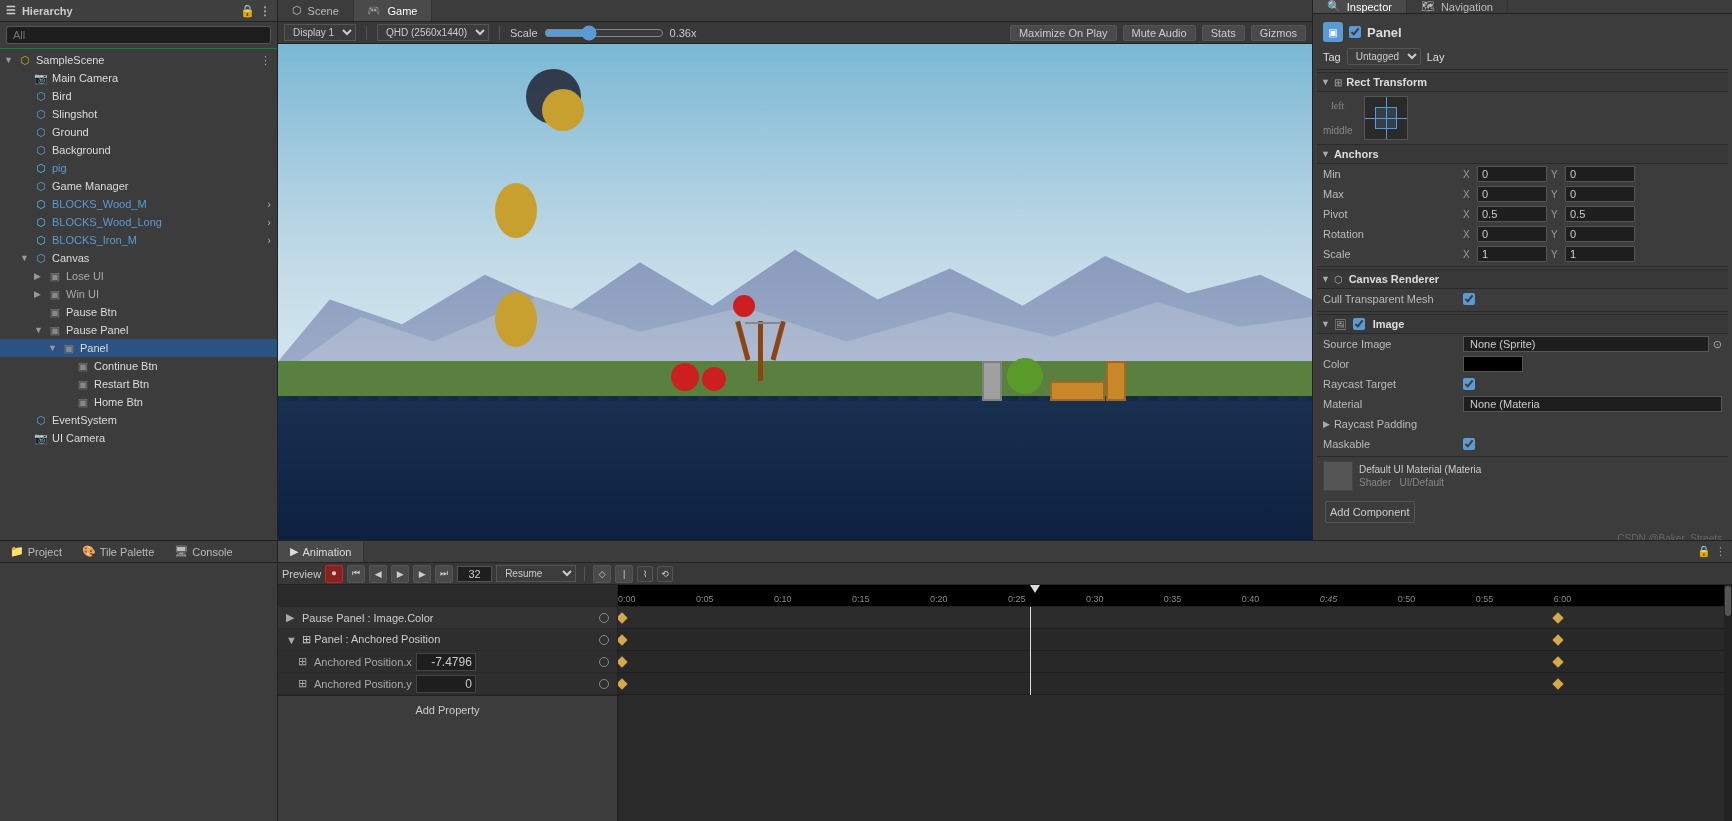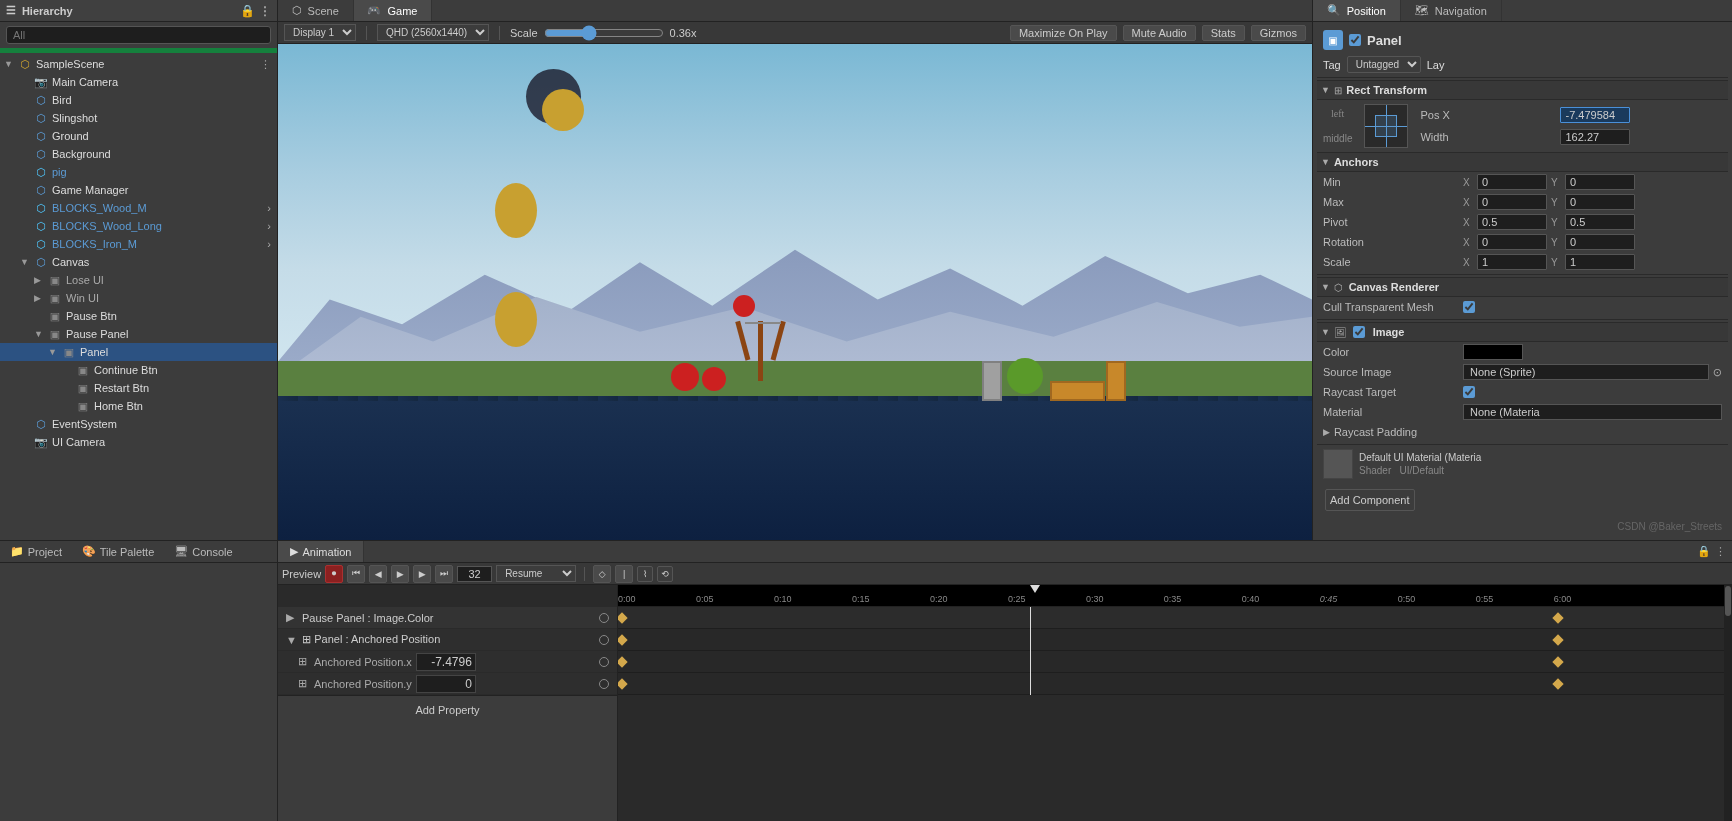--- a/index.html
+++ b/index.html
@@ -7,21 +7,21 @@
 
     
     .app { display: flex; flex-direction: column; width: 1732px; height: 821px; }
     .top-bar { display: flex; height: 540px; }
     .bottom-bar { display: flex; height: 281px; border-top: 1px solid #222; }
 
     
     .hierarchy { width: 278px; background: #3c3c3c; border-right: 1px solid #222; display: flex; flex-direction: column; }
     .panel-header { background: #404040; height: 22px; display: flex; align-items: center; padding: 0 6px; border-bottom: 1px solid #222; gap: 6px; font-size: 11px; font-weight: 600; color: #ccc; }
     .panel-header-icons { display: flex; gap: 4px; margin-left: auto; color: #aaa; font-size: 12px; }
-    .search-bar { padding: 4px 6px; background: #3c3c3c; border-bottom: 5px solid #15803d; }
+    .search-bar { padding: 4px 6px; background: #3c3c3c; border-bottom: 1px solid #15803d; }
     .search-input { width: 100%; background: #1e1e1e; border: 1px solid #555; border-radius: 3px; color: #ccc; padding: 2px 6px; font-size: 11px; outline: none; }
     .hierarchy-content { flex: 1; overflow-y: auto; padding: 2px 0; }
     .h-item { display: flex; align-items: center; padding: 1px 0; padding-left: 8px; cursor: pointer; height: 18px; white-space: nowrap; }
     .h-item.selected { background: #2c5282; }
     .expand-arrow { width: 14px; color: #999; font-size: 9px; }
     .h-icon { width: 14px; height: 14px; margin-right: 4px; display: inline-flex; align-items: center; justify-content: center; }
     .h-label { font-size: 11px; color: #ddd; }
     .h-label.blue { color: #5b9bd5; }
     .h-label.dark { color: #aaa; }
     .indent-1 { padding-left: 20px; }
@@ -347,21 +347,21 @@
           <div style="position:absolute;bottom:28%;right:18%;width:20px;height:40px;background:#c8882a;border:2px solid #a06820;"></div>
         </div>
       </div>
     </div>
 
     <div class="inspector">
 
       <div class="inspector-tabs">
         <div class="inspector-tab active">
           <span>🔍</span>
-          <span>Position</span>
+          <span>Inspector</span>
         </div>
         <div class="inspector-tab">
           <span>🗺</span>
           <span>Navigation</span>
         </div>
       </div>
 
       <div class="inspector-body">
         
         <div class="component-header">
@@ -396,34 +396,20 @@
             <span class="left-label">left</span>
             <div style="height:10px;"></div>
             <span class="middle-label">middle</span>
           </div>
           <div class="anchor-box">
             <div class="anchor-box-inner"></div>
 
             <div style="position:absolute;top:50%;left:0;right:0;height:1px;background:#5b9bd5;"></div>
             <div style="position:absolute;left:50%;top:0;bottom:0;width:1px;background:#5b9bd5;"></div>
           </div>
-          <div style="display:flex;flex-direction:column;gap:2px;flex:1;">
-            <div class="prop-row" style="padding:0;">
-              <span class="prop-label">Pos X</span>
-              <div class="prop-value">
-                <input class="prop-input active" type="text" value="-7.479584" style="">
-              </div>
-            </div>
-            <div class="prop-row" style="padding:0;">
-              <span class="prop-label">Width</span>
-              <div class="prop-value">
-                <input class="prop-input" type="text" value="162.27" style="">
-              </div>
-            </div>
-          </div>
         </div>
 
         
         <div class="insp-section-bar">
           <span class="arrow">▼</span>
           <span class="title">Anchors</span>
         </div>
 
         
         <div class="prop-row">
@@ -496,37 +482,37 @@
         
         <div class="insp-section-bar">
           <span class="arrow">▼</span>
           <span style="font-size:10px;color:#aaa;margin-right:2px;">🖼</span>
           <input type="checkbox" checked="" class="insp-checkbox" style="margin-right: 4px;">
           <span class="title">Image</span>
         </div>
 
         
         <div class="prop-row">
-          <span class="prop-label">Color</span>
-          <div class="prop-value">
-            <div class="color-swatch"></div>
-          </div>
-        </div>
-
-        
-        <div class="prop-row">
           <span class="prop-label">Source Image</span>
           <div class="prop-value">
             <span class="source-image-val">None (Sprite)</span>
             <span style="cursor:pointer;color:#aaa;">⊙</span>
           </div>
         </div>
 
         
         <div class="prop-row">
+          <span class="prop-label">Color</span>
+          <div class="prop-value">
+            <div class="color-swatch"></div>
+          </div>
+        </div>
+
+        
+        <div class="prop-row">
           <span class="prop-label">Raycast Target</span>
           <div class="prop-value">
             <input type="checkbox" checked="" class="insp-checkbox" style="">
           </div>
         </div>
 
         
         <div class="prop-row">
           <span class="prop-label">Material</span>
           <div class="prop-value">
@@ -534,20 +520,26 @@
           </div>
         </div>
 
         
         <div class="prop-row">
           <span class="arrow" style="color:#aaa;font-size:9px;margin-right:4px;">▶</span>
           <span class="prop-label">Raycast Padding</span>
         </div>
 
         
+        <div class="prop-row">
+          <span class="prop-label">Maskable</span>
+          <div class="prop-value">
+            <input type="checkbox" checked="" class="insp-checkbox" style="">
+          </div>
+        </div>
 
         <div class="insp-divider"></div>
 
         
         <div class="shader-row">
           <div class="material-preview"></div>
           <div style="display:flex;flex-direction:column;gap:2px;">
             <span style="font-size:10px;color:#ccc;">Default UI Material (Materia</span>
             <span style="font-size:10px;color:#888;">
               <span>Shader</span>

